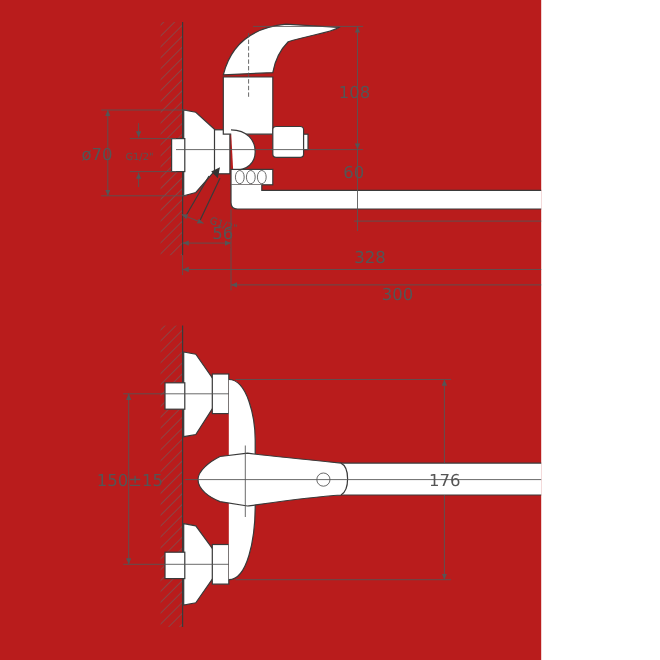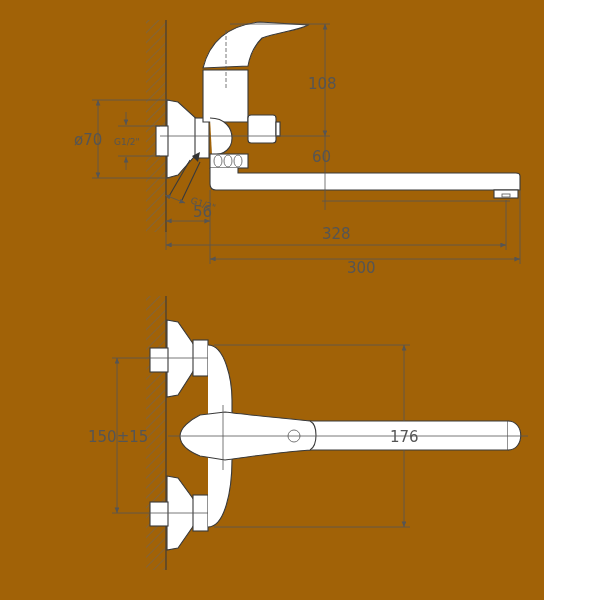--- a/index.html
+++ b/index.html
@@ -1,16 +1,16 @@
 <!DOCTYPE html>
 <html><head>
 <meta charset="utf-8">
 <style>
   html,body{margin:0;padding:0;background:#fff;}
-  #root{position:relative;width:544px;height:600px;overflow:hidden;background:#a16207;}
+  #root{position:relative;width:492px;height:600px;overflow:hidden;background:#b91c1c;}
   svg{position:absolute;left:0;top:0;}
   .ln{stroke:#3a3a3a;stroke-width:1.1;fill:none;}
   .thin{stroke:#555;stroke-width:0.8;fill:none;}
   .dim{stroke:#555;stroke-width:0.8;fill:none;}
   .lbl{font-family:"DejaVu Sans",sans-serif;fill:#555;font-size:15px;}
   .lbl-sm{font-family:"DejaVu Sans",sans-serif;fill:#555;font-size:9px;}
   .body{fill:#fff;stroke:#3a3a3a;stroke-width:1.1;}
 </style>
 </head>
 <body>

